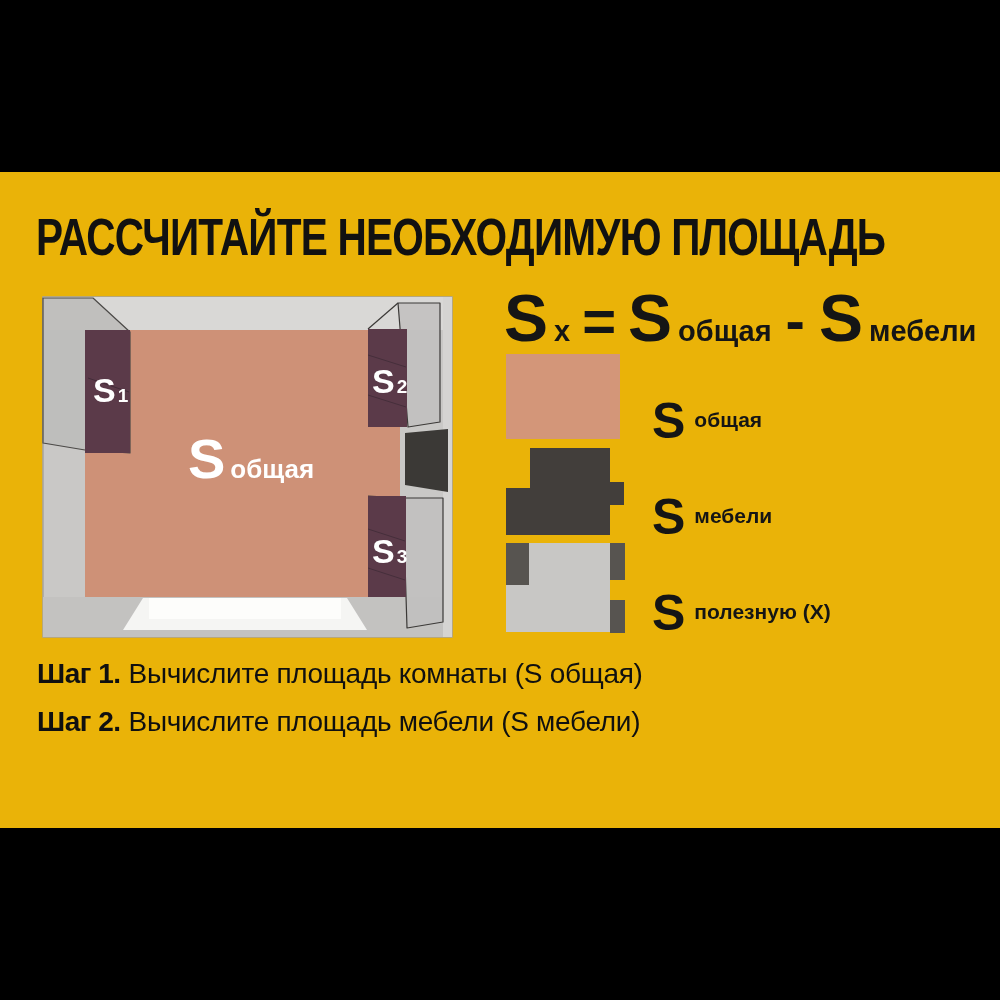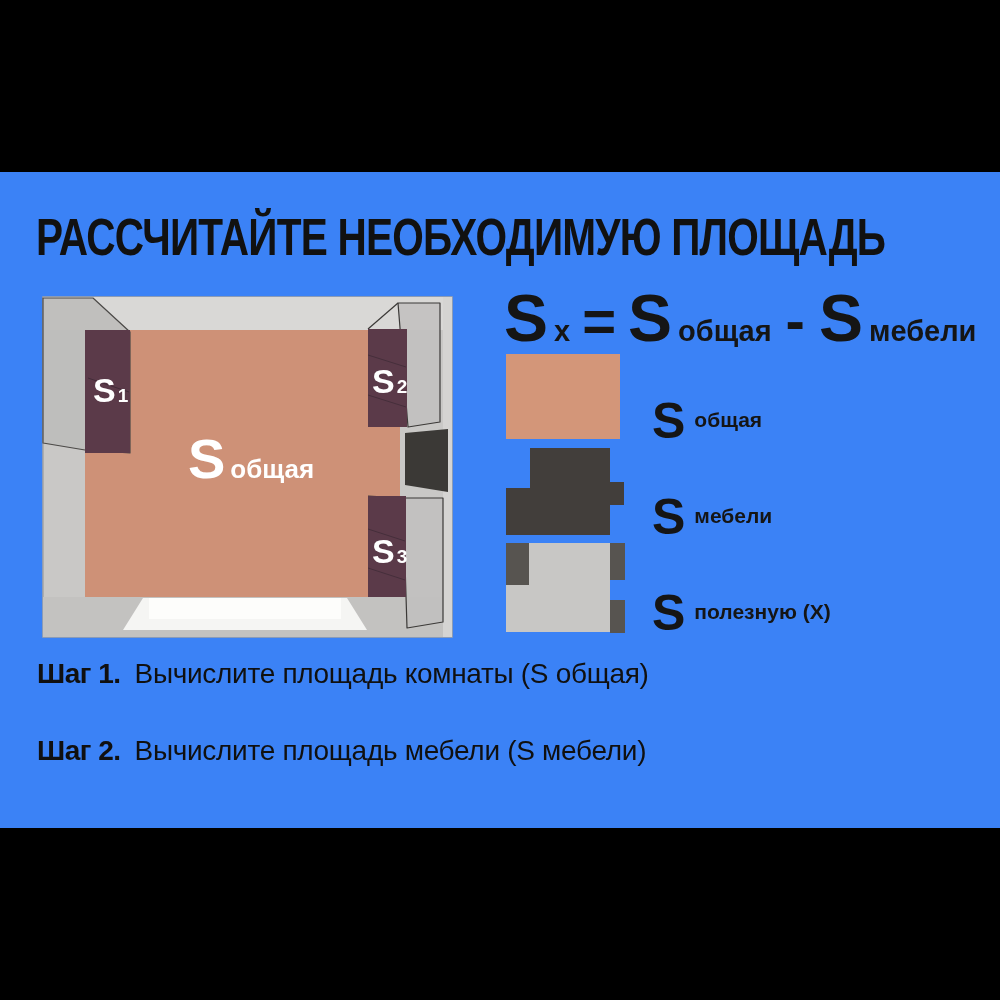--- a/index.html
+++ b/index.html
@@ -1,18 +1,18 @@
 <!DOCTYPE html>
 <html><head>
 <meta charset="utf-8">
 <style>
   html,body{margin:0;padding:0;background:#777;}
   *{box-sizing:border-box;}
   .page{
-    position:relative;width:1000px;height:1000px;background:#3b82f6;
+    position:relative;width:1000px;height:1000px;background:#eab308;
     font-family:"Liberation Sans",sans-serif;overflow:hidden;margin:0 auto;
   }
   .letterbox{position:absolute;left:0;width:1000px;background:#000;}
   .letterbox.top{top:0;height:172px;}
   .letterbox.bottom{top:828px;height:172px;}
 
   .title{
     position:absolute;left:36px;top:211px;white-space:nowrap;
     font-size:52px;font-weight:bold;color:#111;letter-spacing:-1px;
     transform:scaleX(0.78);transform-origin:left top;line-height:1;
@@ -37,21 +37,21 @@
     color:#151515;line-height:1;white-space:nowrap;
   }
   .l-s{font-size:50px;font-weight:bold;}
   .l-text{font-size:21px;font-weight:bold;margin-left:9px;transform:translateY(-11px);}
 
   
   .step{
     position:absolute;left:37px;white-space:nowrap;color:#101010;
     font-size:28px;line-height:1.15;letter-spacing:-0.3px;
   }
-  .step b{font-weight:bold;margin-right:14px;letter-spacing:-0.5px;}
+  .step b{font-weight:bold;margin-right:8px;letter-spacing:-0.5px;}
 
   .room-svg{position:absolute;left:36px;top:292px;}
   .room-svg text{font-family:"Liberation Sans",sans-serif;font-weight:bold;fill:#fff;}
 </style>
 </head>
 <body>
 
 <div class="page">
 
   <div class="letterbox top"></div>
@@ -144,17 +144,17 @@
     <span class="l-text">мебели</span>
   </div>
   <div class="legend-label" style="top:588px;">
     <span class="l-s">S</span>
     <span class="l-text">полезную (X)</span>
   </div>
 
   <div class="step" style="top:658px;">
     <b>Шаг 1.</b><span>Вычислите площадь комнаты (S общая)</span>
   </div>
-  <div class="step" style="top:735px;">
+  <div class="step" style="top:706px;">
     <b>Шаг 2.</b><span>Вычислите площадь мебели (S мебели)</span>
   </div>
 
 </div>
 
 </body></html>

